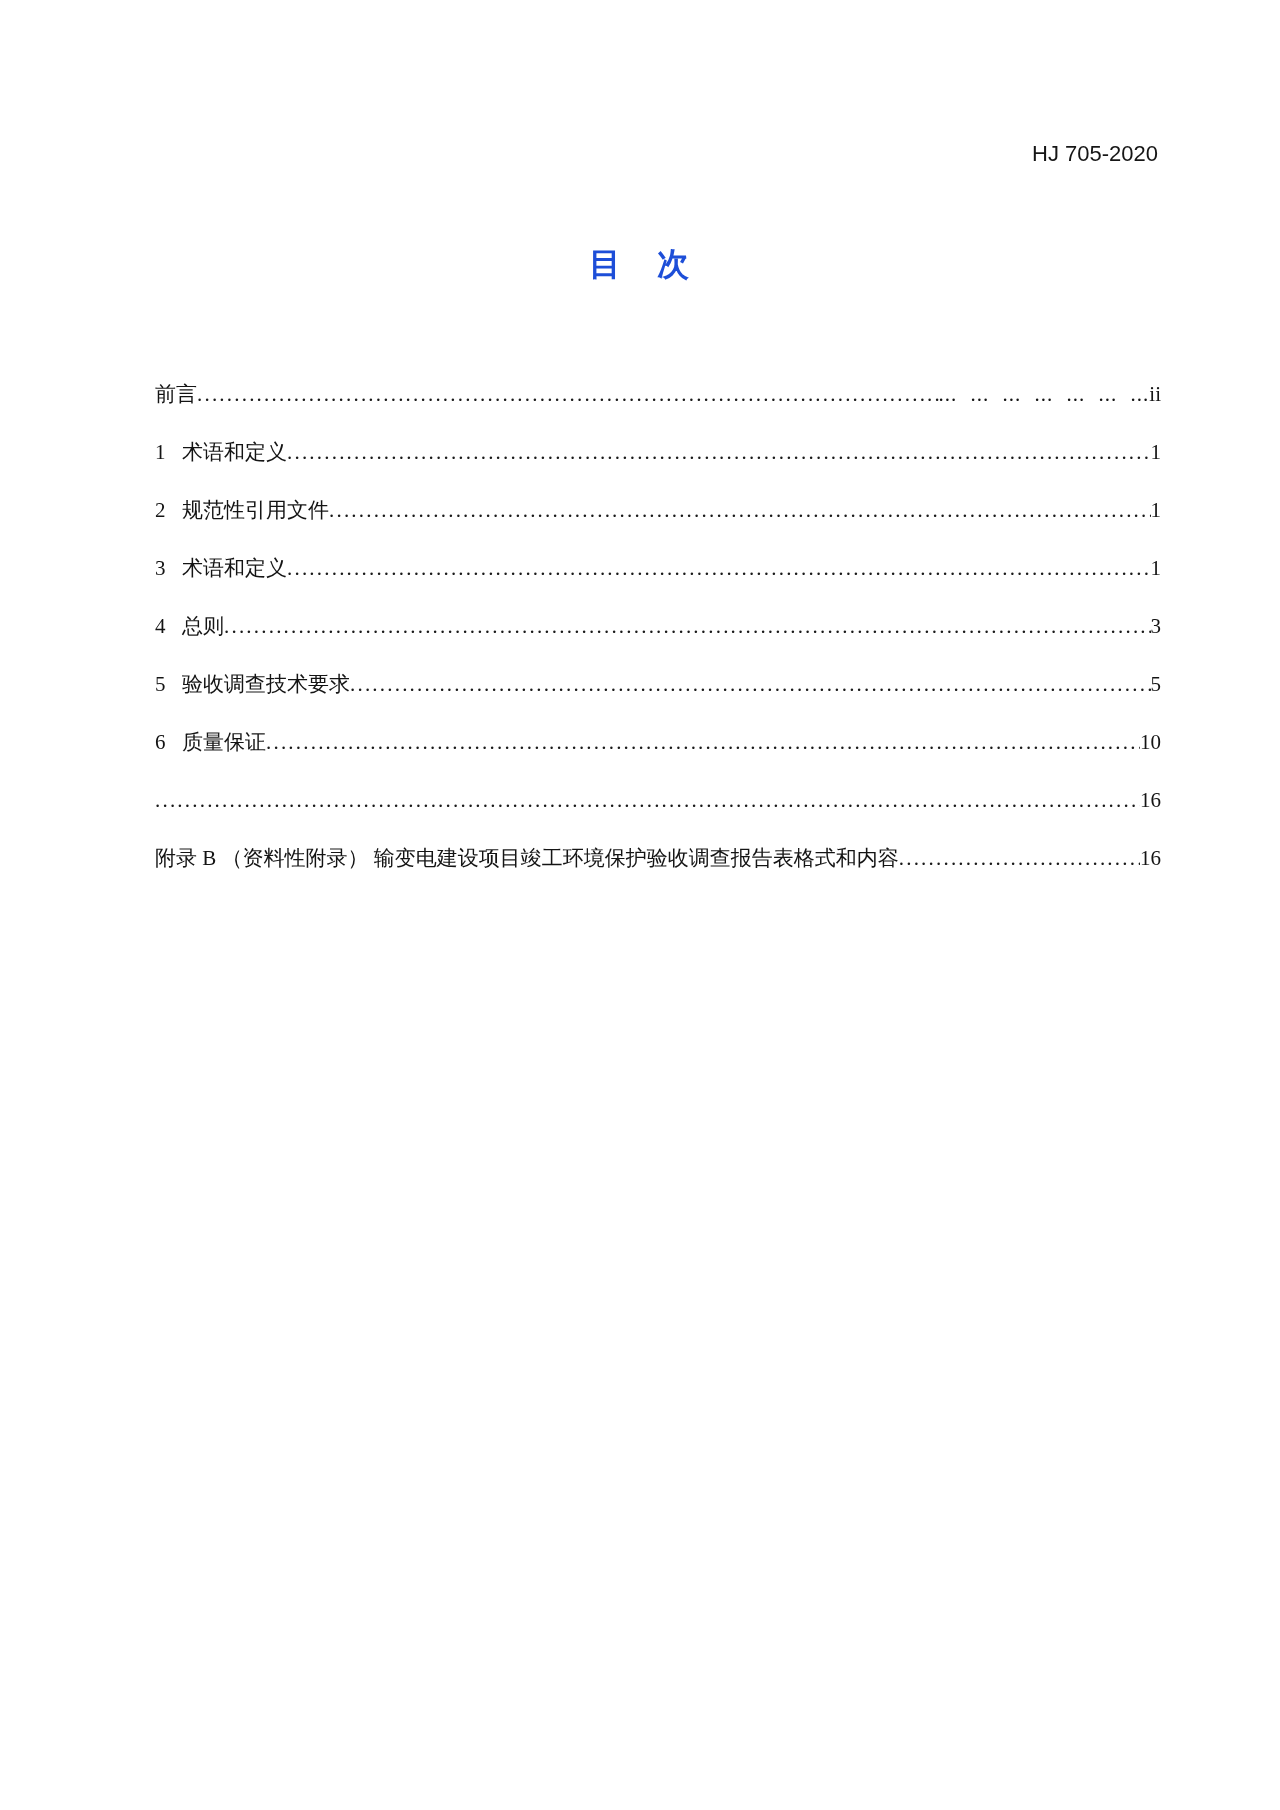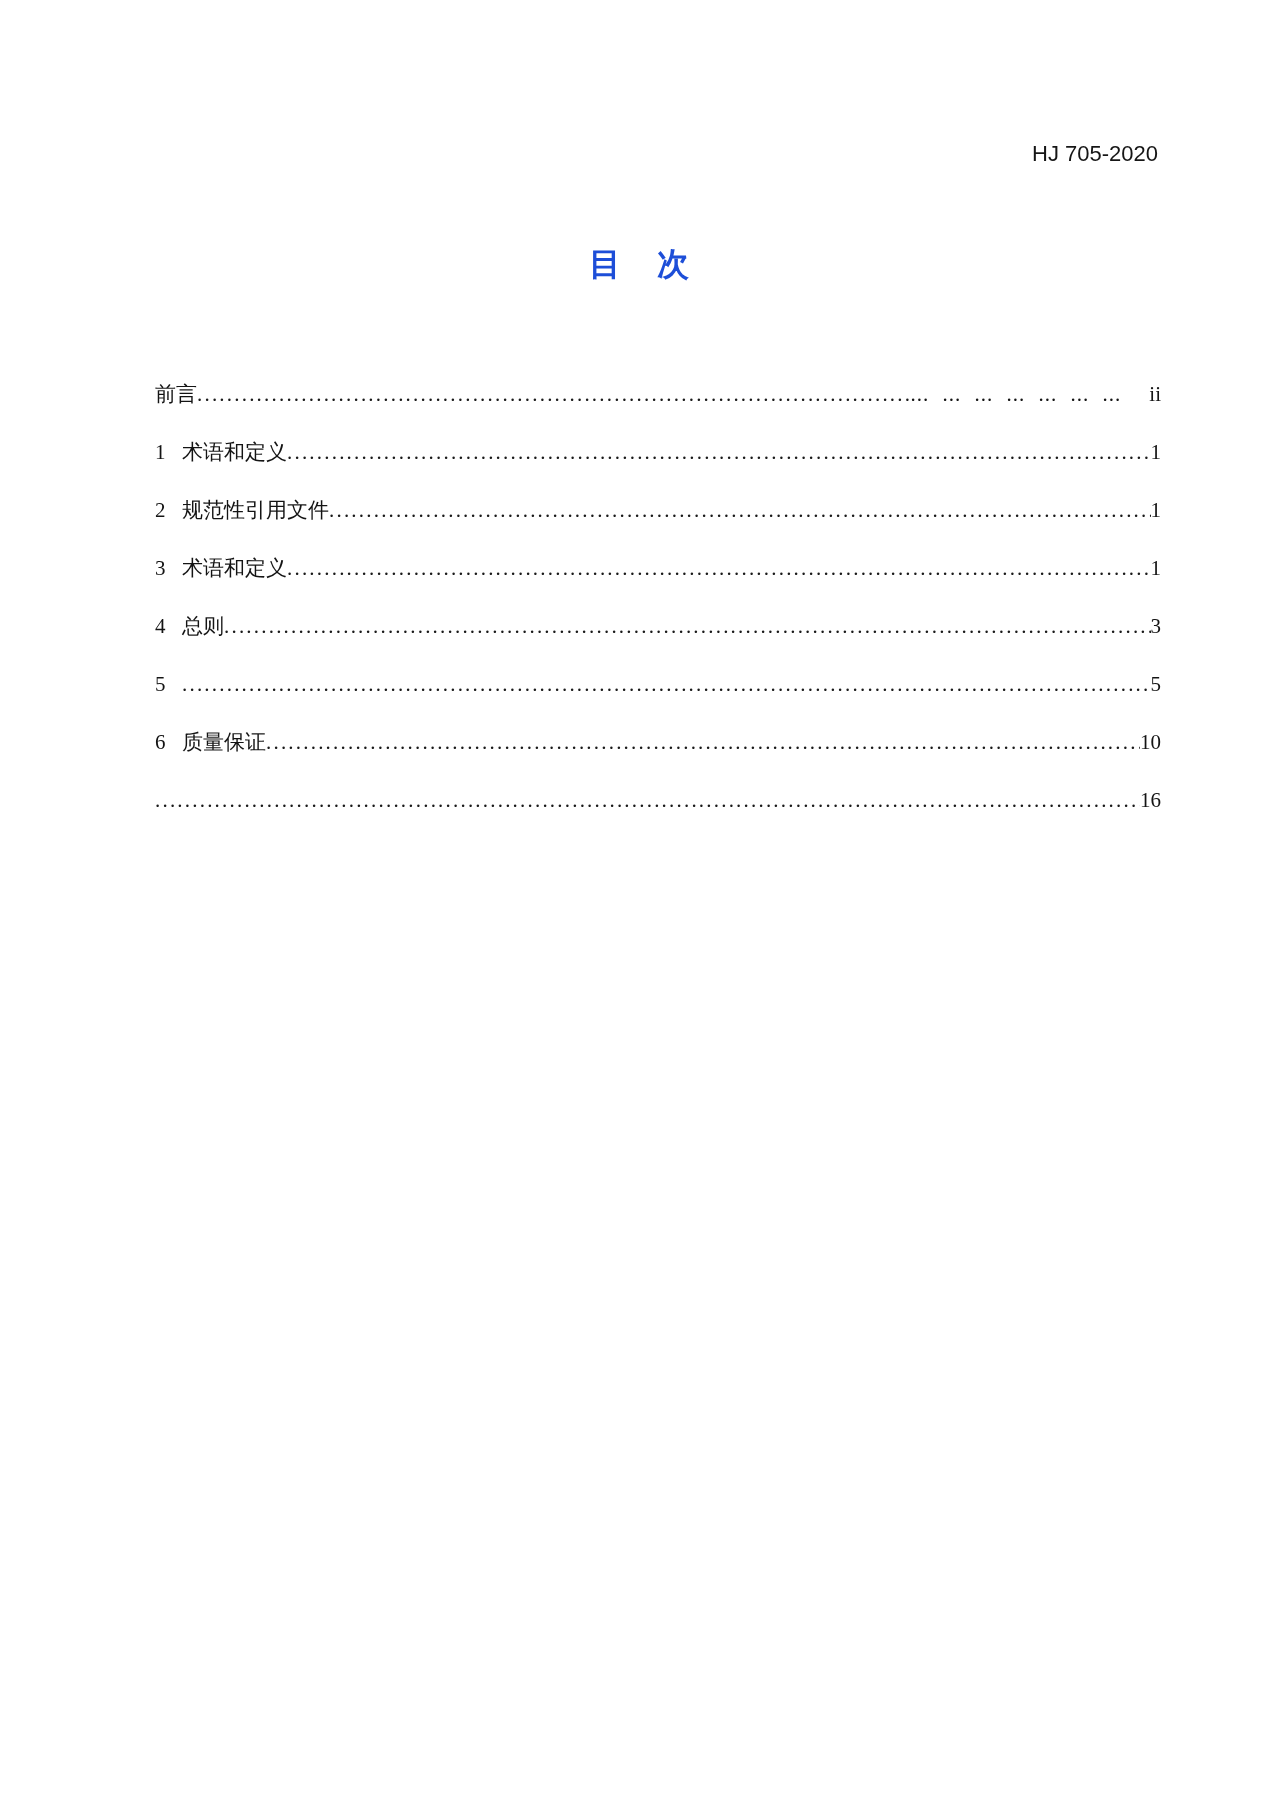--- a/index.html
+++ b/index.html
@@ -72,21 +72,21 @@
   }
   .toc-suffix {
     flex: 0 0 auto;
     white-space: pre;
     word-spacing: 7px;
     letter-spacing: 1px;
   }
   .toc-page {
     flex: 0 0 auto;
   }
-  .toc-row.has-suffix .toc-page { margin-left: 28px; }
+  .toc-row.has-suffix .toc-page { }
   .footer-num {
     position: absolute;
     left: 1146px;
     top: 1668px;
     font-size: 21px;
     color: #1a1a1a;
   }
 </style>
 </head>
 <body>
@@ -127,33 +127,41 @@
   </div>
       <div class="toc-row">
     <span class="toc-num">4</span>
     <span class="toc-title">总则</span>
     <span class="toc-leader"></span>
     <span class="toc-suffix"></span>
     <span class="toc-page">3</span>
   </div>
       <div class="toc-row">
     <span class="toc-num">5</span>
+    <span class="toc-title">验收调查技术要求</span>
     <span class="toc-leader"></span>
     <span class="toc-suffix"></span>
     <span class="toc-page">5</span>
   </div>
       <div class="toc-row">
     <span class="toc-num">6</span>
     <span class="toc-title">质量保证</span>
     <span class="toc-leader"></span>
     <span class="toc-suffix"></span>
     <span class="toc-page">10</span>
   </div>
       <div class="toc-row no-num">
 
     <span class="toc-leader"></span>
     <span class="toc-suffix"></span>
     <span class="toc-page">16</span>
   </div>
+      <div class="toc-row no-num">
+
+    <span class="toc-title">附录 B （资料性附录） 输变电建设项目竣工环境保护验收调查报告表格式和内容</span>
+    <span class="toc-leader"></span>
+    <span class="toc-suffix"></span>
+    <span class="toc-page">16</span>
+  </div>
     </div>
 
   <div class="footer-num">i</div>
 </div>
 
 </body></html>

